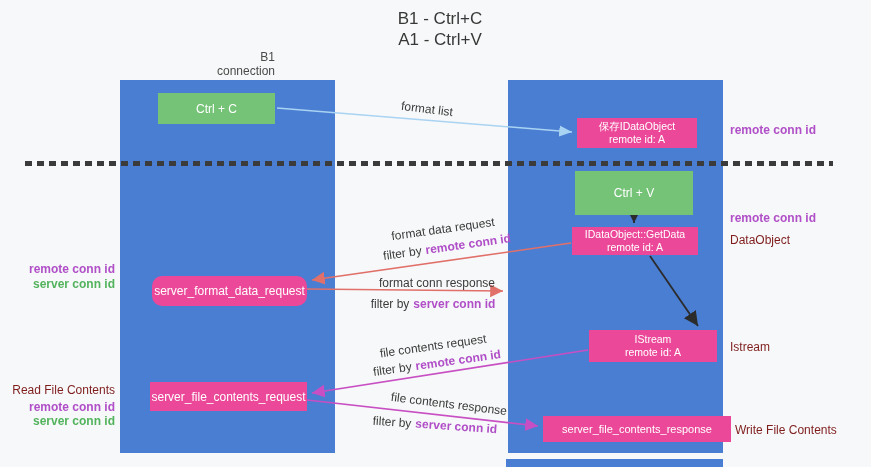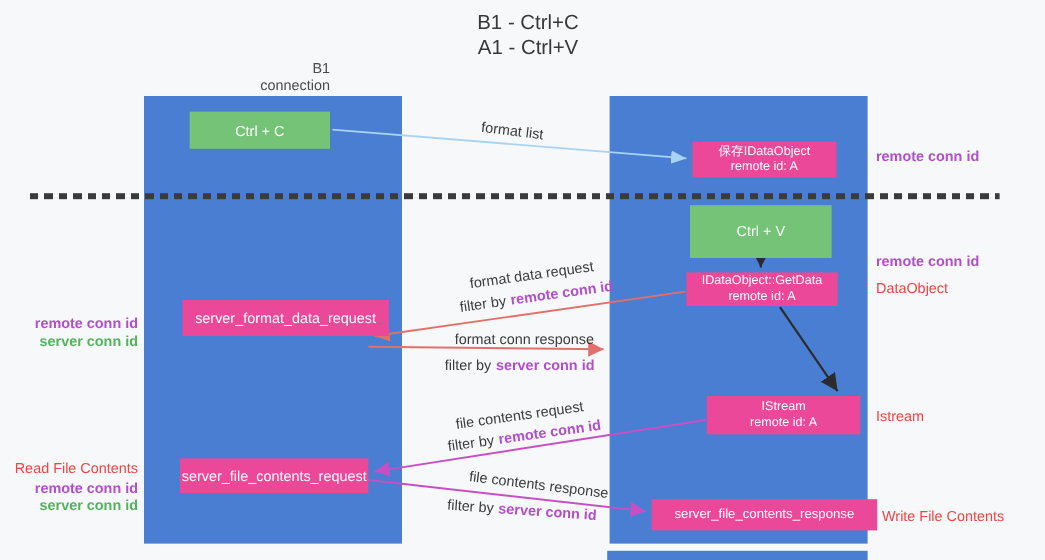--- a/index.html
+++ b/index.html
@@ -12,21 +12,21 @@
   .node{z-index:3;color:#ffffff;display:flex;flex-direction:column;align-items:center;justify-content:center;text-align:center;box-sizing:border-box;}
   .node.green{background:#74c377;}
   .node.orange{background:#ec4899;}
   .fs12{font-size:12px;}
   .fs11{font-size:10.5px;line-height:13px;}
   .flow-label{z-index:4;font-size:12px;color:#3b3b3b;white-space:nowrap;transform-origin:center;}
   .flow-label .filter-gap{display:inline-block;width:4px;}
   .purple{color:#b04fc8;font-weight:bold;}
   .greent{color:#53b35d;font-weight:bold;}
   .side{z-index:4;font-size:12px;white-space:nowrap;}
-  .dark{color:#ef4444;}
+  .dark{color:#7f1d1d;}
   .right-col{text-align:left;}
   .left-col{width:107px;text-align:right;}
   .dashed{left:25px;top:161px;width:808px;height:5px;z-index:5;
     background:repeating-linear-gradient(90deg,#3b3b3b 0 7px,rgba(0,0,0,0) 7px 12px);}
 </style>
 </head>
 <body>
 
 <div class="canvas">
 
@@ -81,21 +81,21 @@
 
   <div class="abs node green fs12" style="left:575px;top:171px;width:118px;height:44px;">
     <span>Ctrl + V</span>
   </div>
 
   <div class="abs node orange fs11" style="left:572px;top:227px;width:126px;height:28px;">
     <span>IDataObject::GetData</span>
     <span>remote id: A</span>
   </div>
 
-  <div class="abs node orange fs12" style="left:152px;top:250px;width:172px;height:30px;">
+  <div class="abs node orange fs12" style="left:152px;top:276px;width:155px;height:30px;border-radius:10px;">
     <span>server_format_data_request</span>
   </div>
 
 
   <div class="abs node orange fs11" style="left:589px;top:330px;width:128px;height:32px;">
     <span>IStream</span>
     <span>remote id: A</span>
   </div>
 
   <div class="abs node orange fs12" style="left:150px;top:382px;width:157px;height:29px;">

